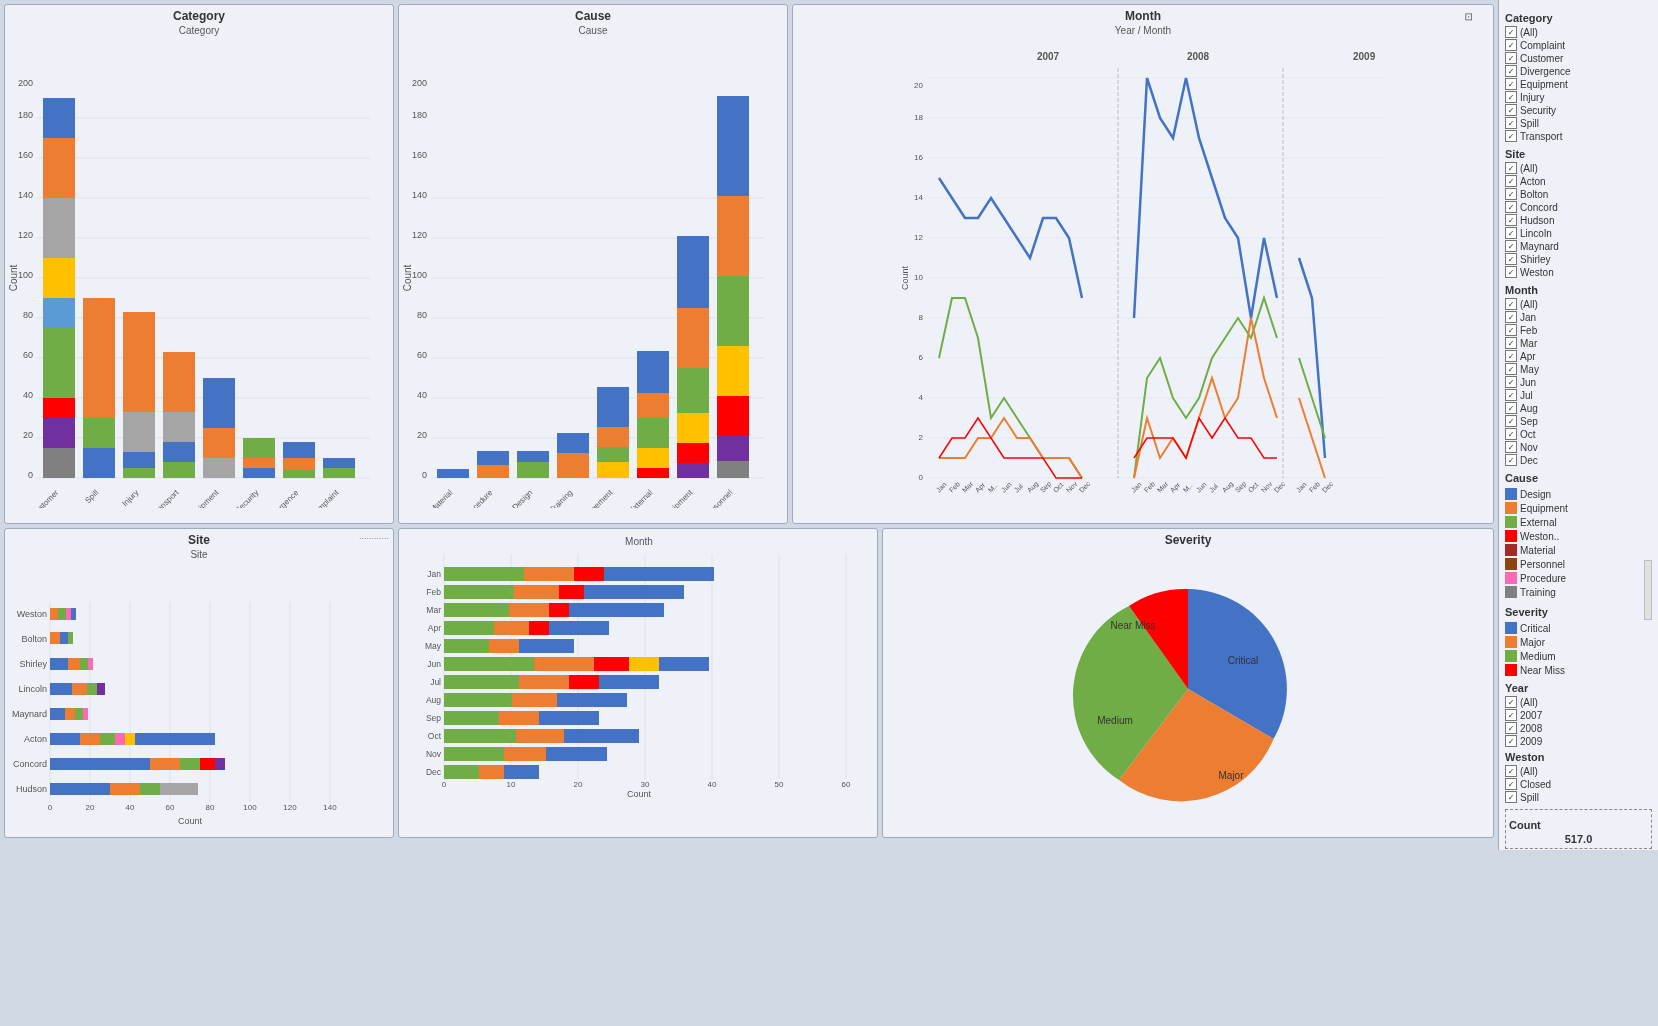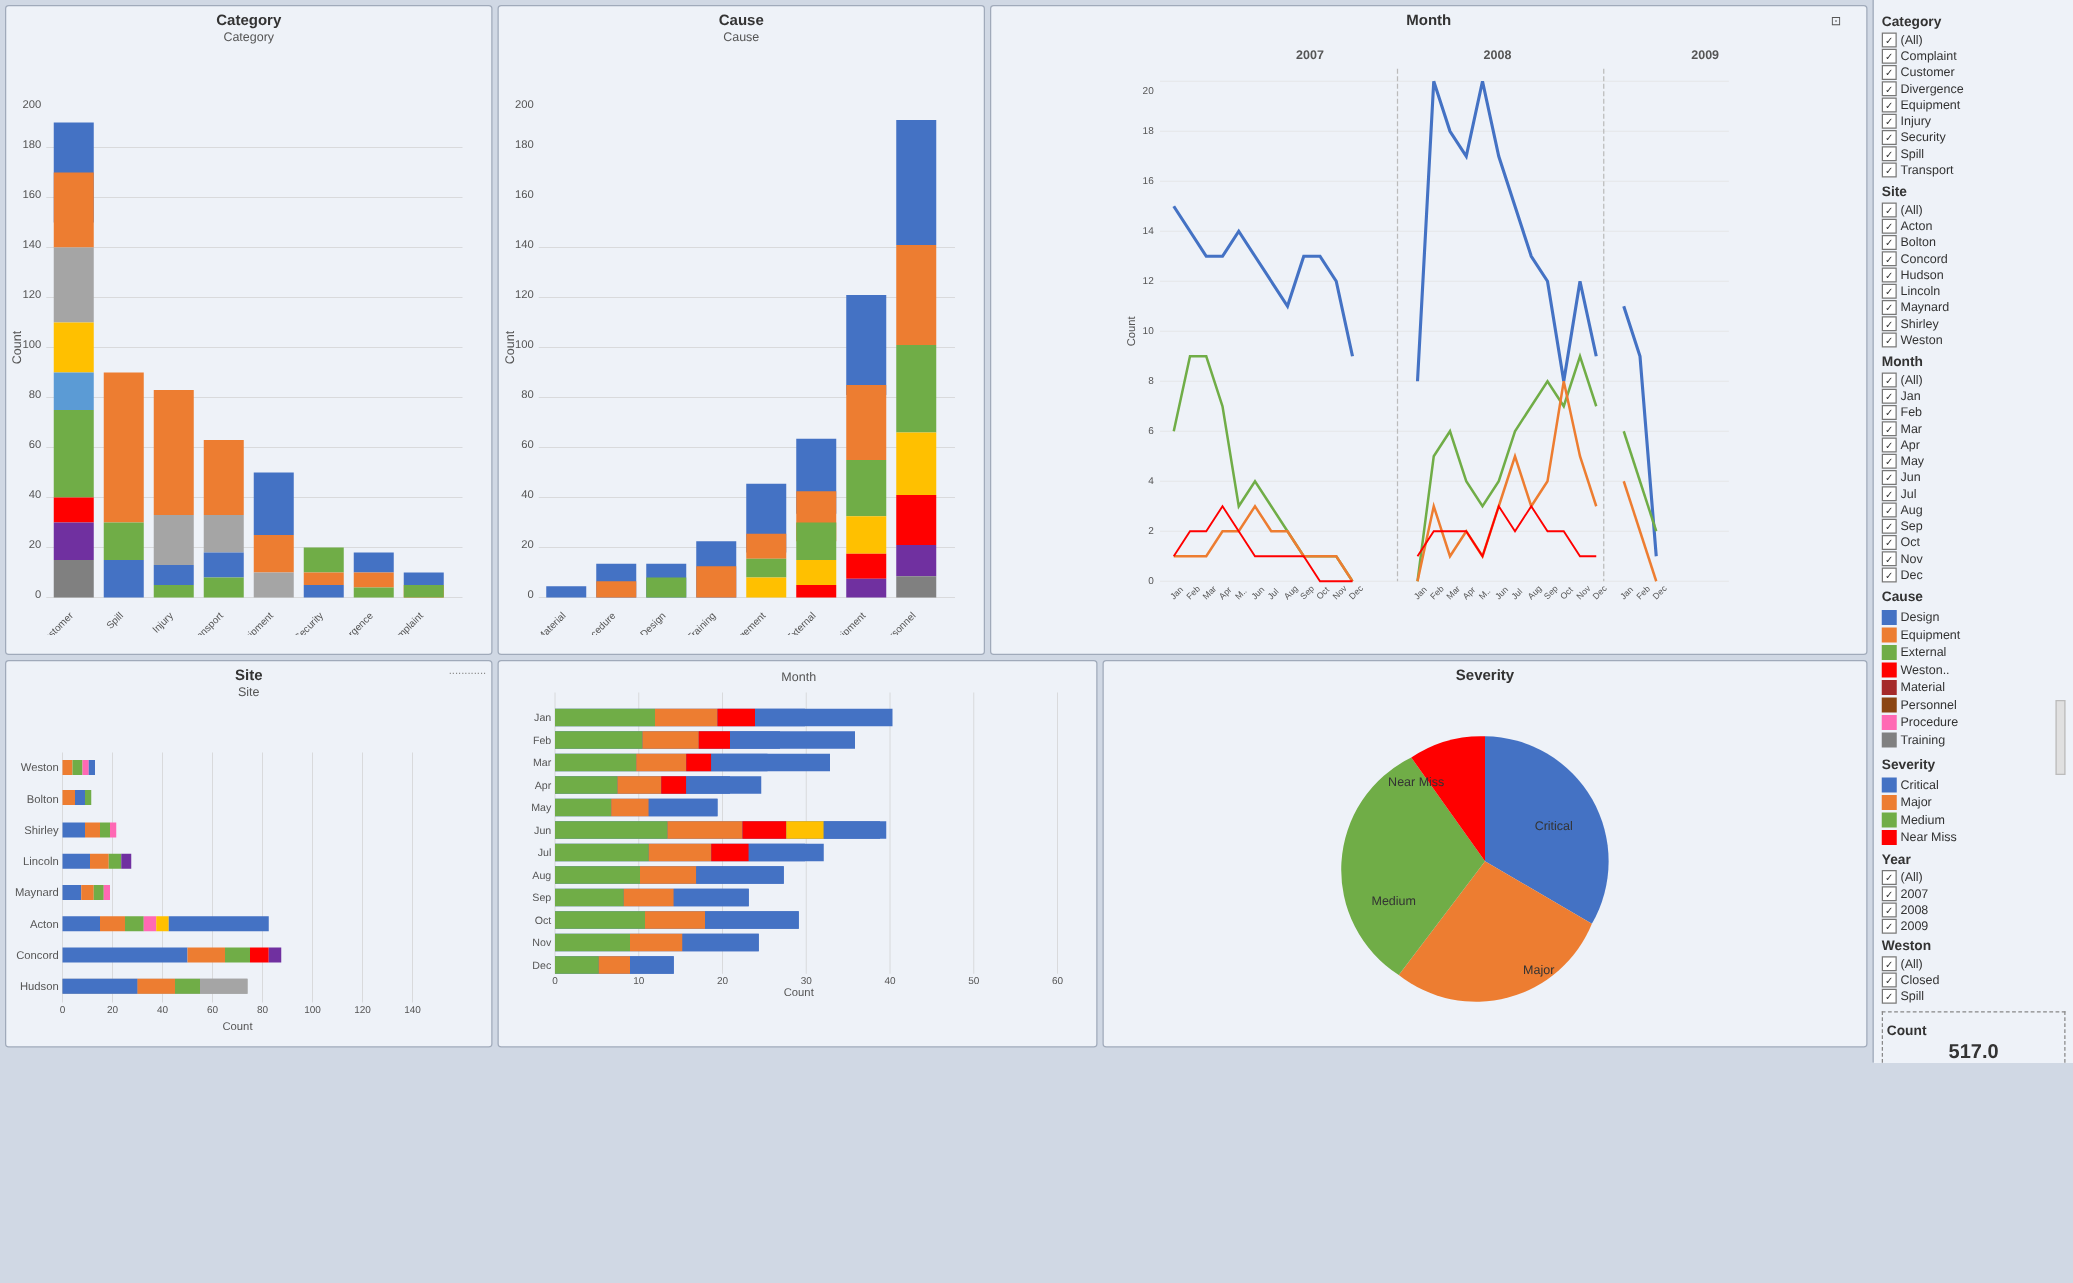--- a/index.html
+++ b/index.html
@@ -45,21 +45,21 @@
     .cause-legend { margin-top: 4px; }
     .legend-item { display: flex; align-items: center; gap: 3px; margin-bottom: 2px; }
     .legend-color { width: 12px; height: 12px; flex-shrink: 0; }
     .legend-label { font-size: 10px; color: #333; }
     
     .severity-legend { margin-top: 4px; }
     
     .status-section { margin-top: 4px; }
     
     .count-section { margin-top: 6px; border: 1px dashed #888; padding: 3px; }
-    .count-value { font-size: 16px; font-weight: bold; color: #333; text-align: center; }
+    .count-value { font-size: 11px; font-weight: bold; color: #333; text-align: center; }
     
     
     svg { display: block; }
   </style>
 </head>
 <body>
 
 <div class="main-container">
   <div class="charts-area">
 
@@ -217,20 +217,21 @@
           <text x="214" y="455" font-size="8" fill="#555" text-anchor="end" transform="rotate(-45,214,455)">Management</text>
           <text x="254" y="455" font-size="8" fill="#555" text-anchor="end" transform="rotate(-45,254,455)">External</text>
           <text x="294" y="455" font-size="8" fill="#555" text-anchor="end" transform="rotate(-45,294,455)">Equipment</text>
           <text x="334" y="455" font-size="8" fill="#555" text-anchor="end" transform="rotate(-45,334,455)">Personnel</text>
         </svg>
       </div>
 
       <div class="chart-panel month-panel" style="position:relative;">
         <div class="panel-title">Month</div>
         <div style="position:absolute; top:6px; right:20px; font-size:10px; color:#555;">⊡</div>
+        <div class="panel-subtitle">Year / Month</div>
         <svg width="100%" height="470" viewBox="0 0 500 470">
 
           <text x="15" y="240" font-size="9" fill="#555" text-anchor="middle" transform="rotate(-90,15,240)">Count</text>
 
           <text x="30" y="442" font-size="8" fill="#555" text-anchor="end">0</text>
           <text x="30" y="402" font-size="8" fill="#555" text-anchor="end">2</text>
           <text x="30" y="362" font-size="8" fill="#555" text-anchor="end">4</text>
           <text x="30" y="322" font-size="8" fill="#555" text-anchor="end">6</text>
           <text x="30" y="282" font-size="8" fill="#555" text-anchor="end">8</text>
           <text x="30" y="242" font-size="8" fill="#555" text-anchor="end">10</text>

